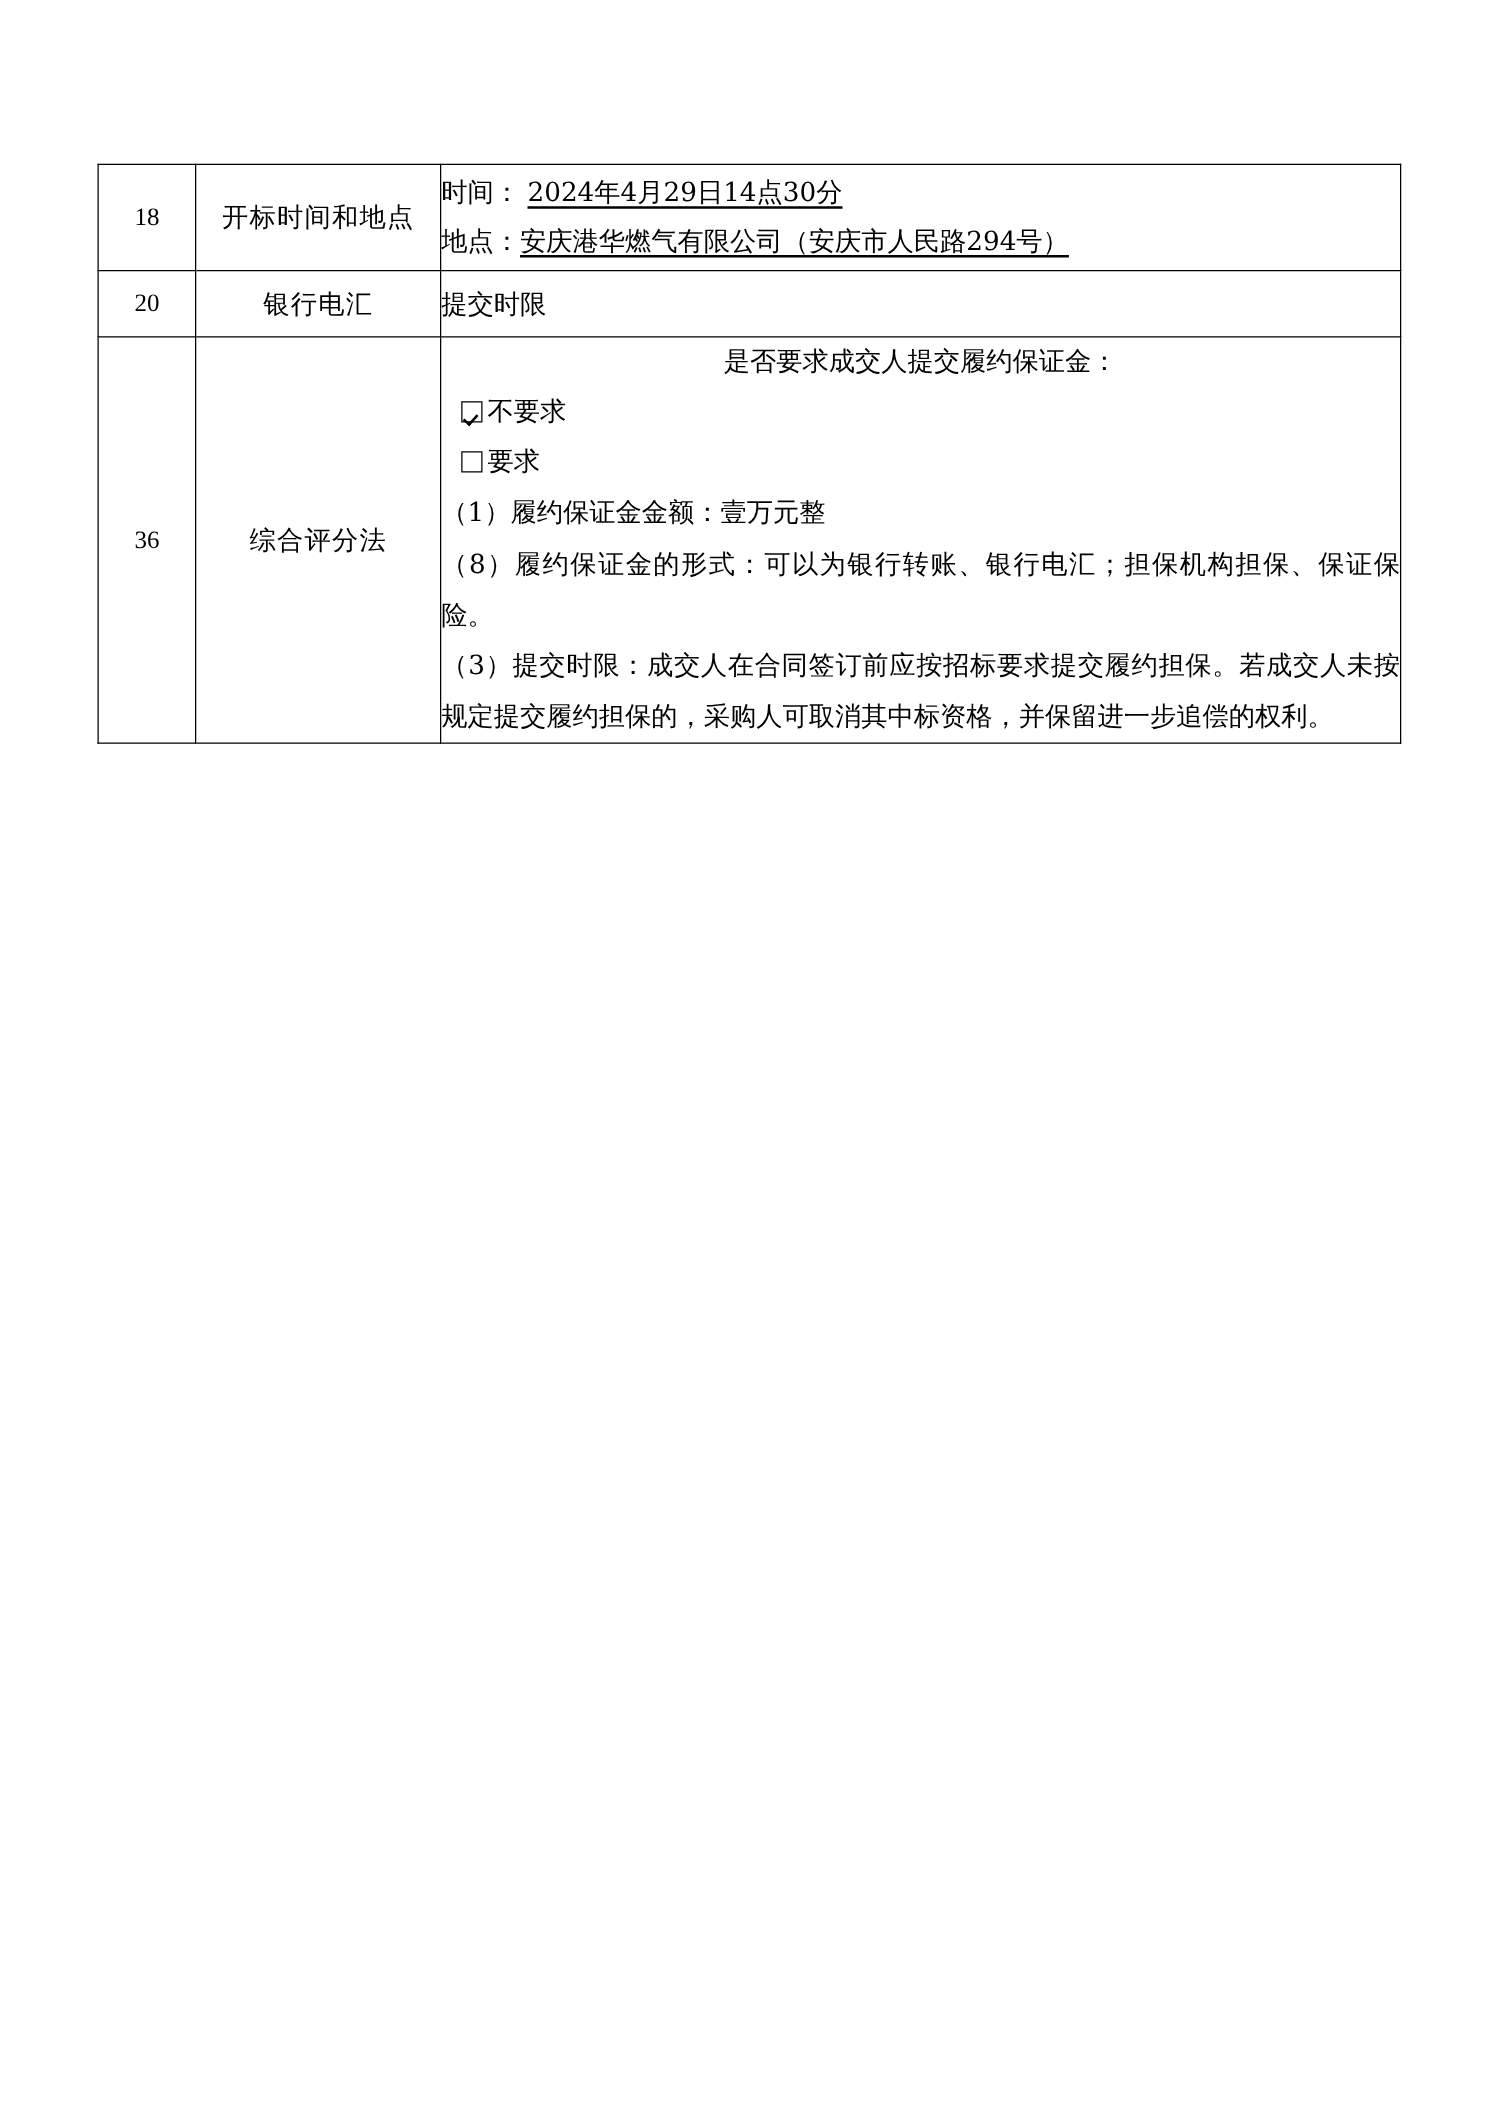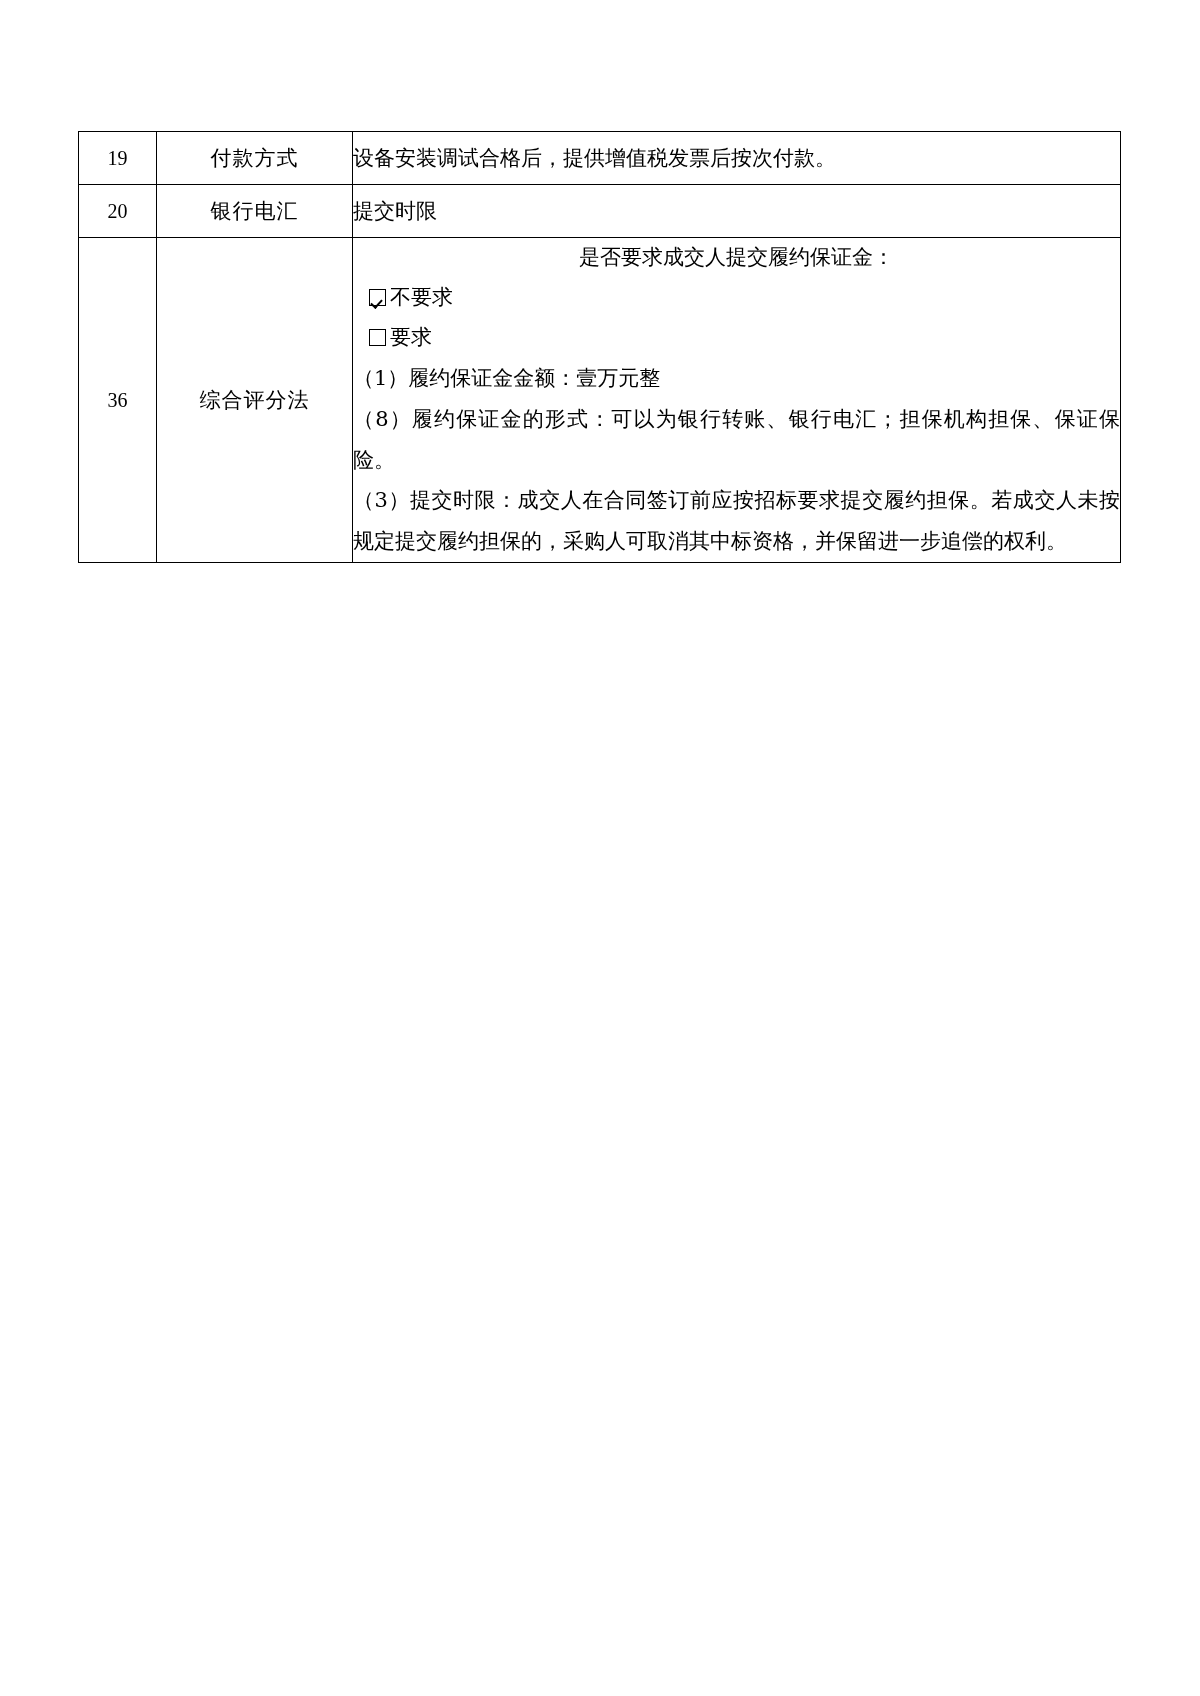--- a/index.html
+++ b/index.html
@@ -116,26 +116,33 @@
 <div class="page">
 
   <table class="doc-table">
     <colgroup>
       <col class="col-num">
       <col class="col-label">
       <col class="col-content">
     </colgroup>
     <tbody>
 
+      <tr class="r18">
+        <td class="cell-num">18</td>
+        <td class="cell-label">开标时间和地点</td>
+        <td class="cell-content">
+          <span class="row-line">
+            <span>时间：</span><span class="underline-val pad-left-sm">2024年4月29日14点30分</span>
+          </span>
+          <span class="row-line">
+            <span>地点：</span><span class="underline-val">安庆港华燃气有限公司（安庆市人民路294号）</span>
+          </span>
+        </td>
+      </tr>
 
-      <tr class="r19">
-        <td class="cell-num">19</td>
-        <td class="cell-label">付款方式</td>
-        <td class="cell-content">设备安装调试合格后，提供增值税发票后按次付款。</td>
-      </tr>
 
       <tr class="r20">
         <td class="cell-num">20</td>
         <td class="cell-label">银行电汇</td>
         <td class="cell-content">提交时限</td>
       </tr>
 
       <tr>
         <td class="cell-num">36</td>
         <td class="cell-label">综合评分法</td>

